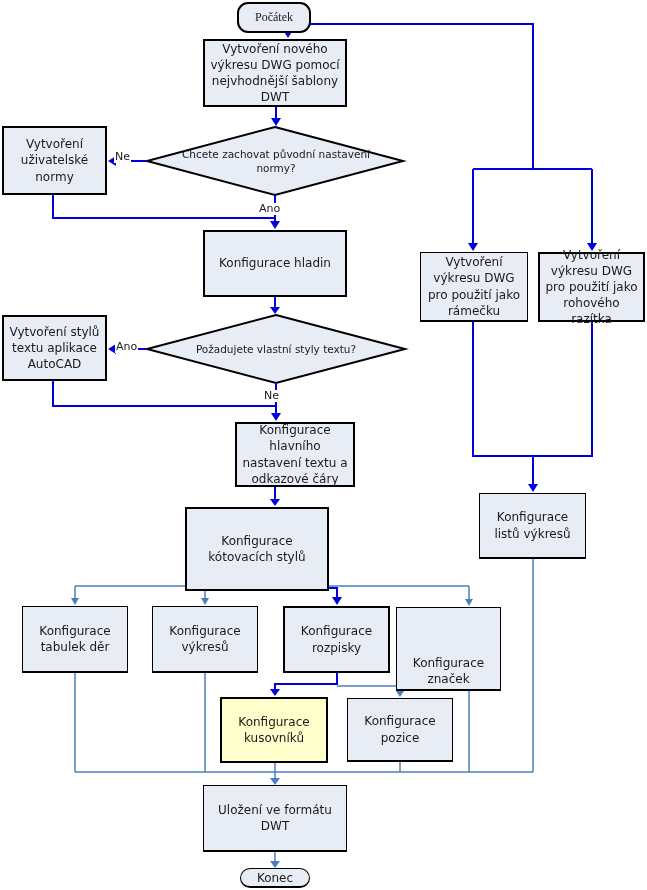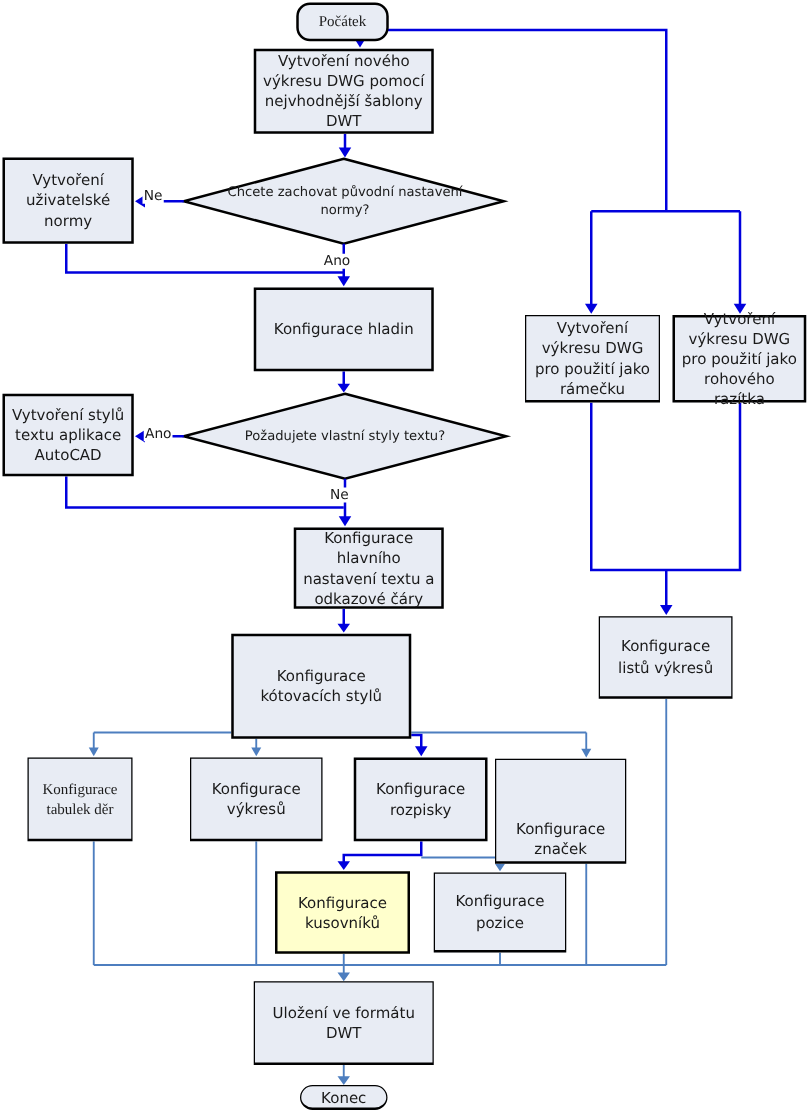--- a/index.html
+++ b/index.html
@@ -122,21 +122,21 @@
   <div class="node thick" style="left:2px;top:315px;width:105px;height:66px;">
     <span>Vytvoření stylů textu aplikace AutoCAD</span>
   </div>
   <div class="node thick" style="left:203px;top:422px;width:120px;height:65px;margin-left:32px;">
     <span>Konfigurace hlavního nastavení textu a odkazové čáry</span>
   </div>
   <div class="node thick" style="left:185px;top:507px;width:144px;height:84px;">
     <span>Konfigurace kótovacích stylů</span>
   </div>
 
-  <div class="node" style="left:22px;top:606px;width:84px;height:67px;font-family:Liberation Serif, serif;">
+  <div class="node" style="left:22px;top:606px;width:106px;height:67px;">
     <span>Konfigurace tabulek děr</span>
   </div>
   <div class="node" style="left:152px;top:606px;width:106px;height:67px;">
     <span>Konfigurace výkresů</span>
   </div>
   <div class="node thick" style="left:283px;top:606px;width:107px;height:67px;">
     <span>Konfigurace rozpisky</span>
   </div>
   <div class="node" style="left:396px;top:607px;width:105px;height:84px;align-items:flex-end;">
     <span>Konfigurace značek</span>

